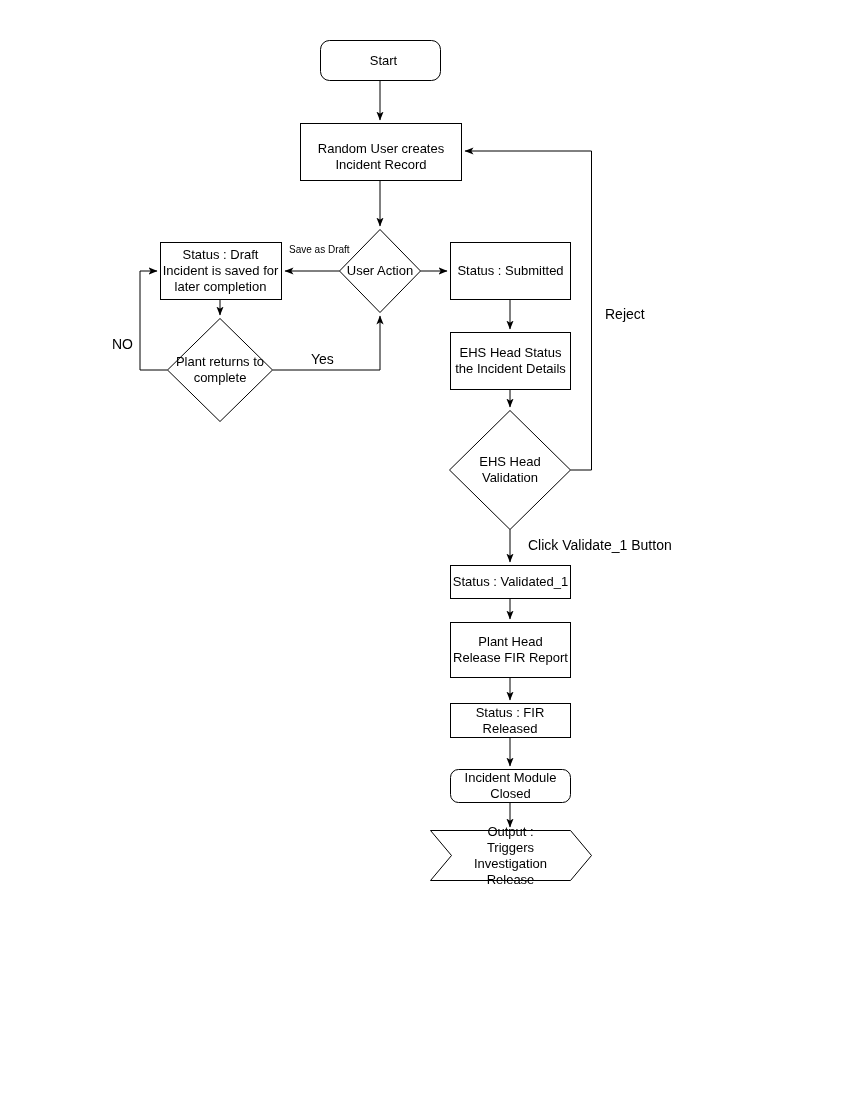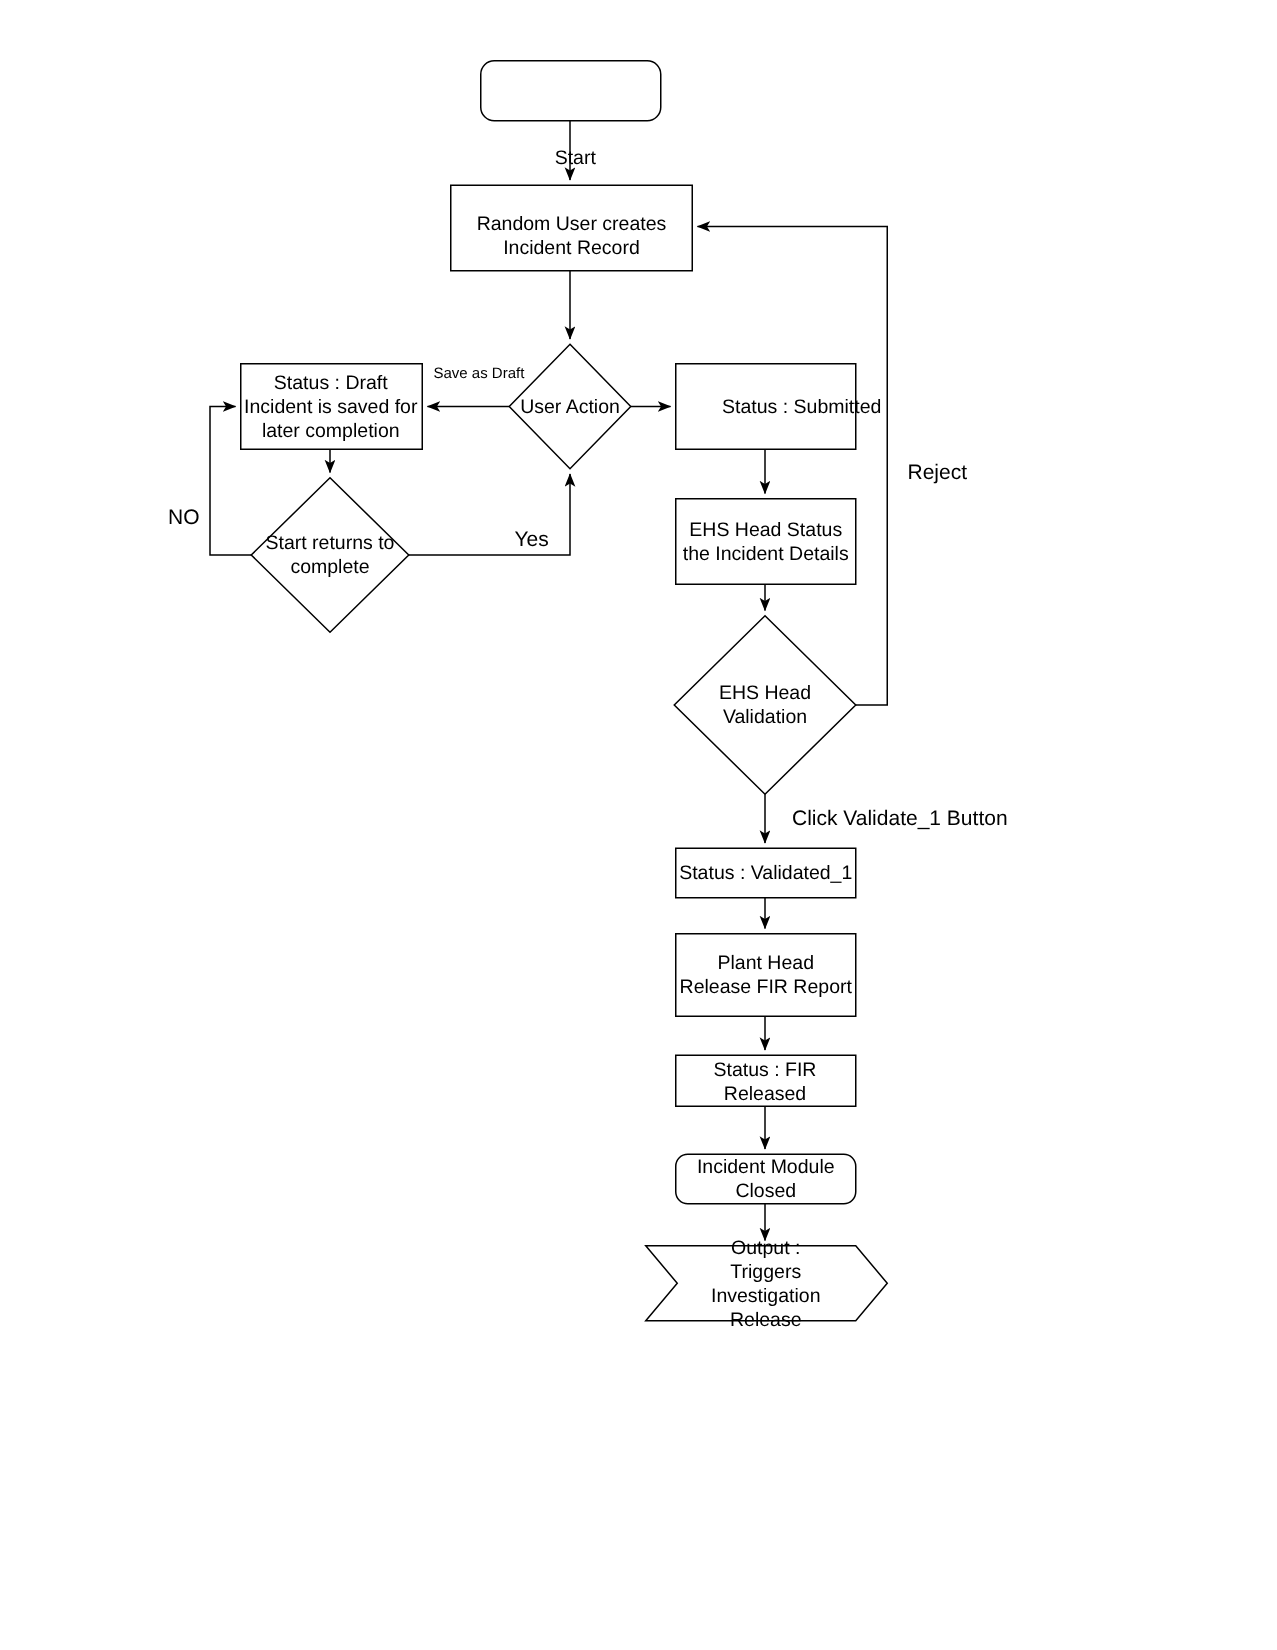--- a/index.html
+++ b/index.html
@@ -104,35 +104,35 @@
 
   <line x1="510" y1="598.5" x2="510" y2="619" stroke="#000000" stroke-width="1" marker-end="url(#arrow)"></line>
 
   <line x1="510" y1="677.5" x2="510" y2="700" stroke="#000000" stroke-width="1" marker-end="url(#arrow)"></line>
 
   <line x1="510" y1="737.5" x2="510" y2="766" stroke="#000000" stroke-width="1" marker-end="url(#arrow)"></line>
 
   <line x1="510" y1="802.5" x2="510" y2="827" stroke="#000000" stroke-width="1" marker-end="url(#arrow)"></line>
 </svg>
 
-<div class="node-text" style="left:320px; top:40px; width:127px; height:41px;margin-top:44px;">Start</div>
+<div class="node-text" style="left:320px; top:40px; width:127px; height:41px;">Start</div>
 
 <div class="node-text" style="left:300px; top:123px; width:162px; height:68px;border-radius:17px;">Random User creates
 Incident Record</div>
 
 <div class="node-text" style="left:330px; top:255px; width:100px; height:32px;">User Action</div>
 
 <div class="node-text" style="left:159px; top:242px; width:123px; height:58px;">Status : Draft
 Incident is saved for
 later completion</div>
 
-<div class="node-text" style="left:166px; top:353px; width:108px; height:34px;">Start returns to
+<div class="node-text" style="left:166px; top:353px; width:108px; height:34px;">Plant returns to
 complete</div>
 
-<div class="node-text" style="left:450px; top:242px; width:121px; height:58px;margin-left:24px;">Status : Submitted</div>
+<div class="node-text" style="left:450px; top:242px; width:121px; height:58px;">Status : Submitted</div>
 
 <div class="node-text" style="left:450px; top:332px; width:121px; height:58px;">EHS Head Status
 the Incident Details</div>
 
 <div class="node-text" style="left:458px; top:453px; width:104px; height:34px;">EHS Head
 Validation</div>
 
 <div class="node-text" style="left:450px; top:565px; width:121px; height:34px;">Status : Validated_1</div>
 
 <div class="node-text" style="left:450px; top:622px; width:121px; height:56px;">Plant Head
@@ -144,17 +144,17 @@
 Closed</div>
 
 <div class="node-text" style="left:450px; top:831px; width:121px; height:50px;">Output :
 Triggers Investigation
 Release</div>
 
 <div class="edge-label tiny" style="left:289px; top:244px;">Save as Draft</div>
 
 <div class="edge-label" style="left:112px; top:338px;">NO</div>
 
-<div class="edge-label" style="left:311px; top:353px;margin-left:32px;">Yes</div>
+<div class="edge-label" style="left:311px; top:353px;">Yes</div>
 
 <div class="edge-label" style="left:605px; top:308px;">Reject</div>
 
 <div class="edge-label" style="left:528px; top:539px;">Click Validate_1 Button</div>
 
 </body></html>

